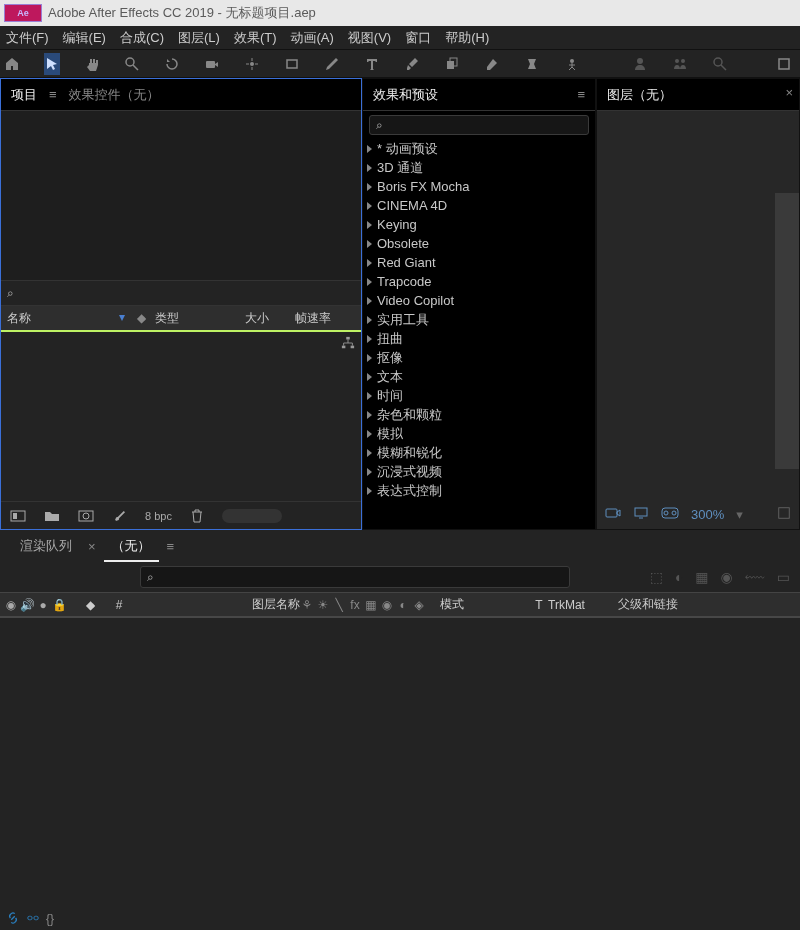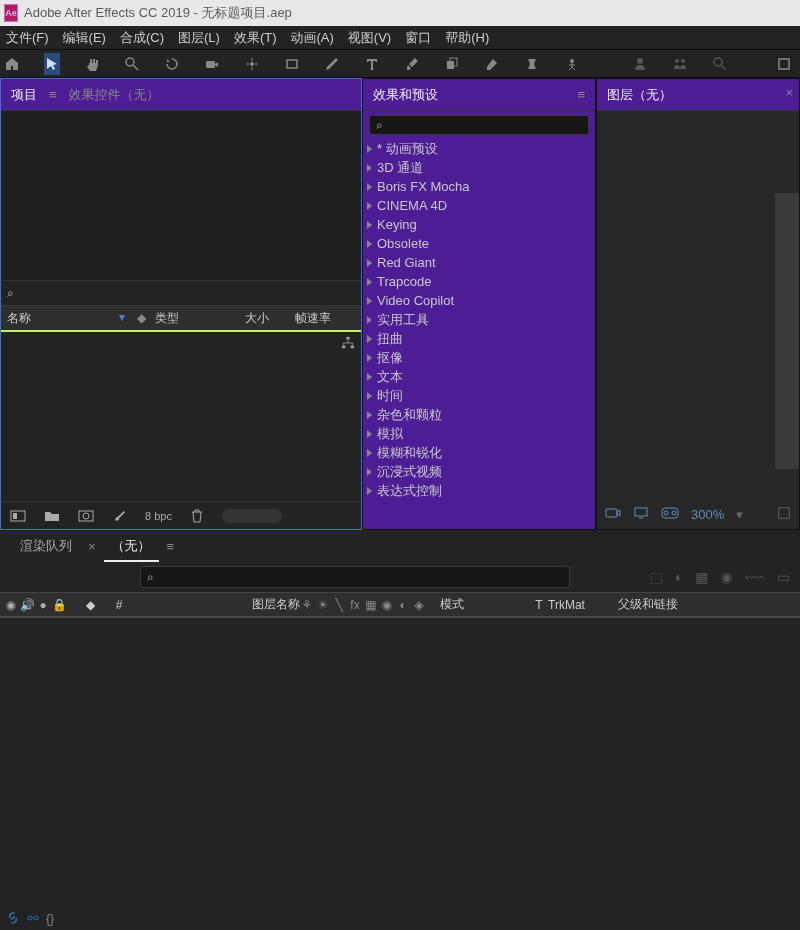--- a/index.html
+++ b/index.html
@@ -1,28 +1,28 @@
 <!DOCTYPE html>
 <html><head>
 <meta charset="utf-8">
 <style>
 * { margin:0; padding:0; box-sizing:border-box; font-family:"Microsoft YaHei",Arial,sans-serif; user-select:none; }
 body { background:#1e1e1e; width:800px; height:930px; overflow:hidden; color:#b8b8b8; font-size:12px; }
 .titlebar { height:26px; background:#e8e8e8; display:flex; align-items:center; padding:0 4px; gap:6px; }
-.ae-logo { width:14px; height:18px; background:#be185d; border:1px solid #9a7fd4; display:inline-flex; align-items:center; justify-content:center; color:#c9b8ff; font-size:9px; font-weight:bold; }
+.ae-logo { width:38px; height:18px; background:#be185d; border:1px solid #9a7fd4; display:inline-flex; align-items:center; justify-content:center; color:#c9b8ff; font-size:9px; font-weight:bold; }
 .title-text { color:#5a5a5a; font-size:13px; }
 .menubar { height:24px; background:#232323; display:flex; align-items:center; padding:0 6px; gap:14px; color:#ccc; font-size:13px; border-bottom:1px solid #111; }
 .menubar span { cursor:default; }
 .toolbar { height:28px; background:#232323; display:flex; align-items:center; padding:0 4px; gap:24px; border-bottom:1px solid #111; }
 .tool { width:22px; height:22px; display:flex; align-items:center; justify-content:center; color:#888; }
 .tool.active { background:#2a4a7a; color:#cfe0ff; }
 .tool svg { width:16px; height:16px; }
 .toolbar-sep { width:1px; height:20px; background:#444; margin:0 2px; }
 .main-row { display:flex; height:452px; }
-.panel { background:#4c1d95; border:1px solid #111; display:flex; flex-direction:column; }
+.panel { background:#000000; border:1px solid #111; display:flex; flex-direction:column; }
 .panel.selected { border:1px solid #3a6fd8; }
 .panel-tabs { height:32px; display:flex; align-items:center; gap:12px; padding:0 10px; font-size:13px; color:#ccc; border-bottom:1px solid #333; }
 .tab-active { color:#eee; }
 .tab-menu { margin-left:auto; color:#888; }
 .panel-body { flex:1; background:#1e1e1e; position:relative; }
 .search-row { height:26px; display:flex; align-items:center; padding:0 6px; background:#232323; border-top:1px solid #333; border-bottom:1px solid #333; }
 .search-icon { color:#aaa; font-size:12px; margin-right:4px; }
 .col-headers { height:26px; background:#2e2e2e; display:flex; align-items:center; font-size:12px; color:#ccc; border-bottom:2px solid #bef264; }
 .col-headers > div { padding:0 6px; }
 .proj-tree { flex:1; background:#232323; position:relative; }

